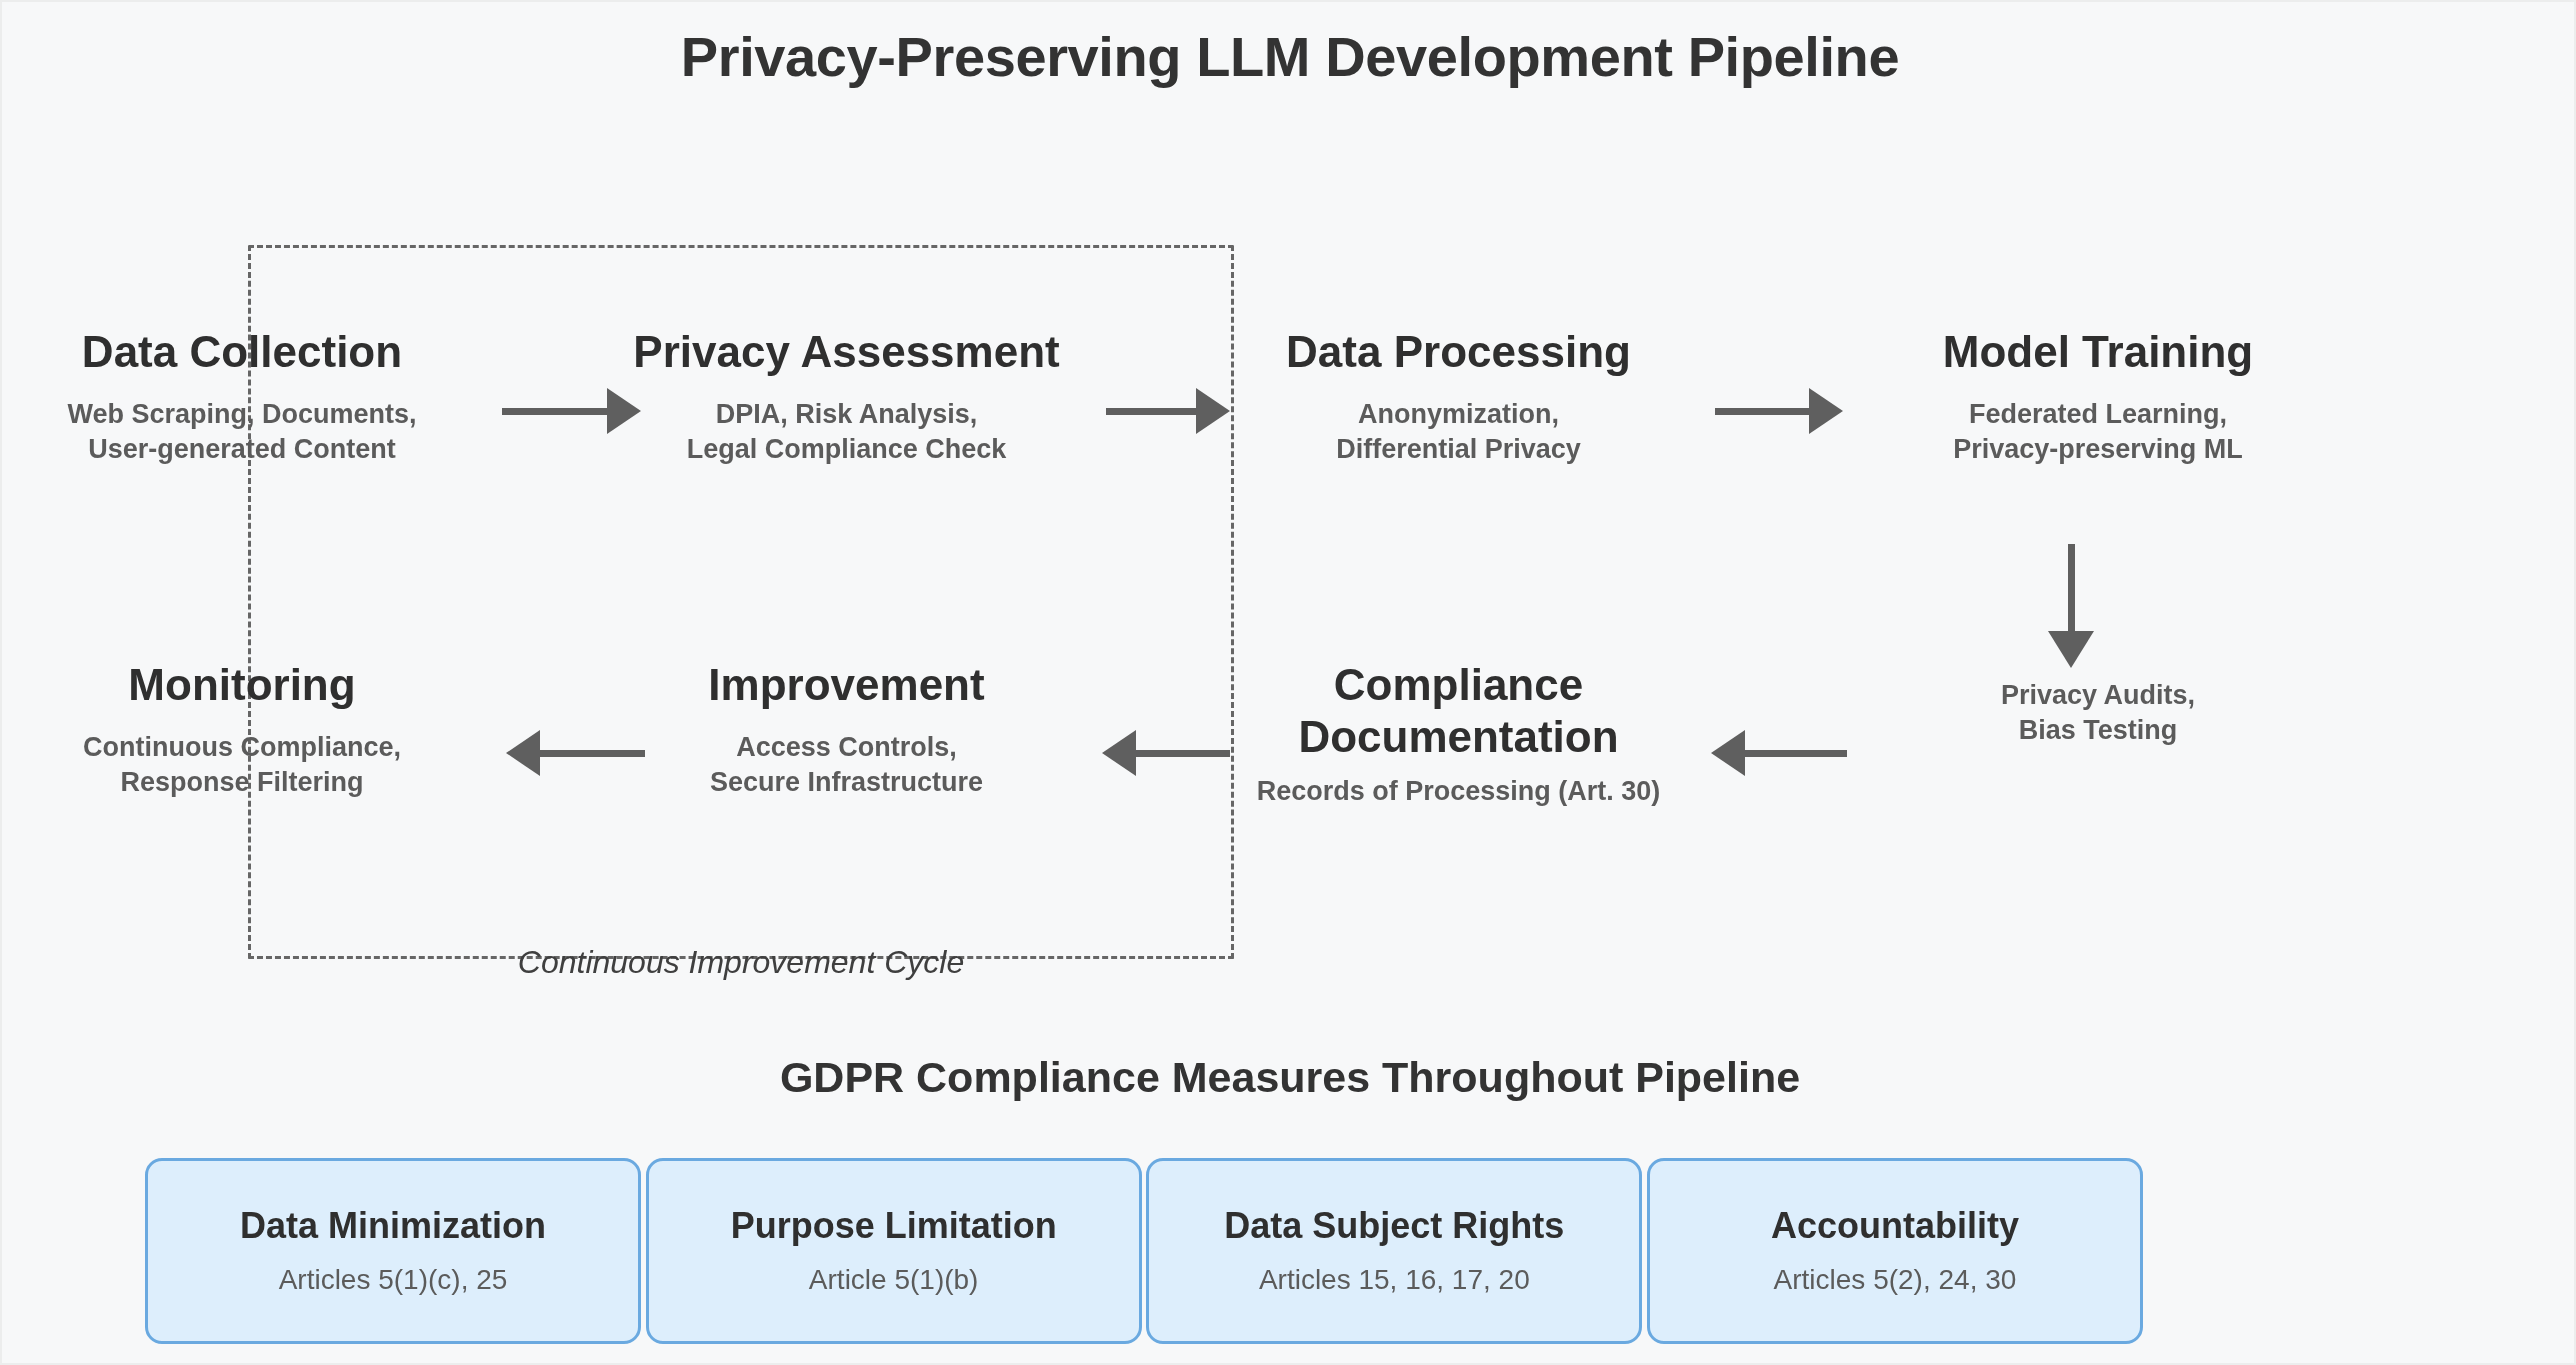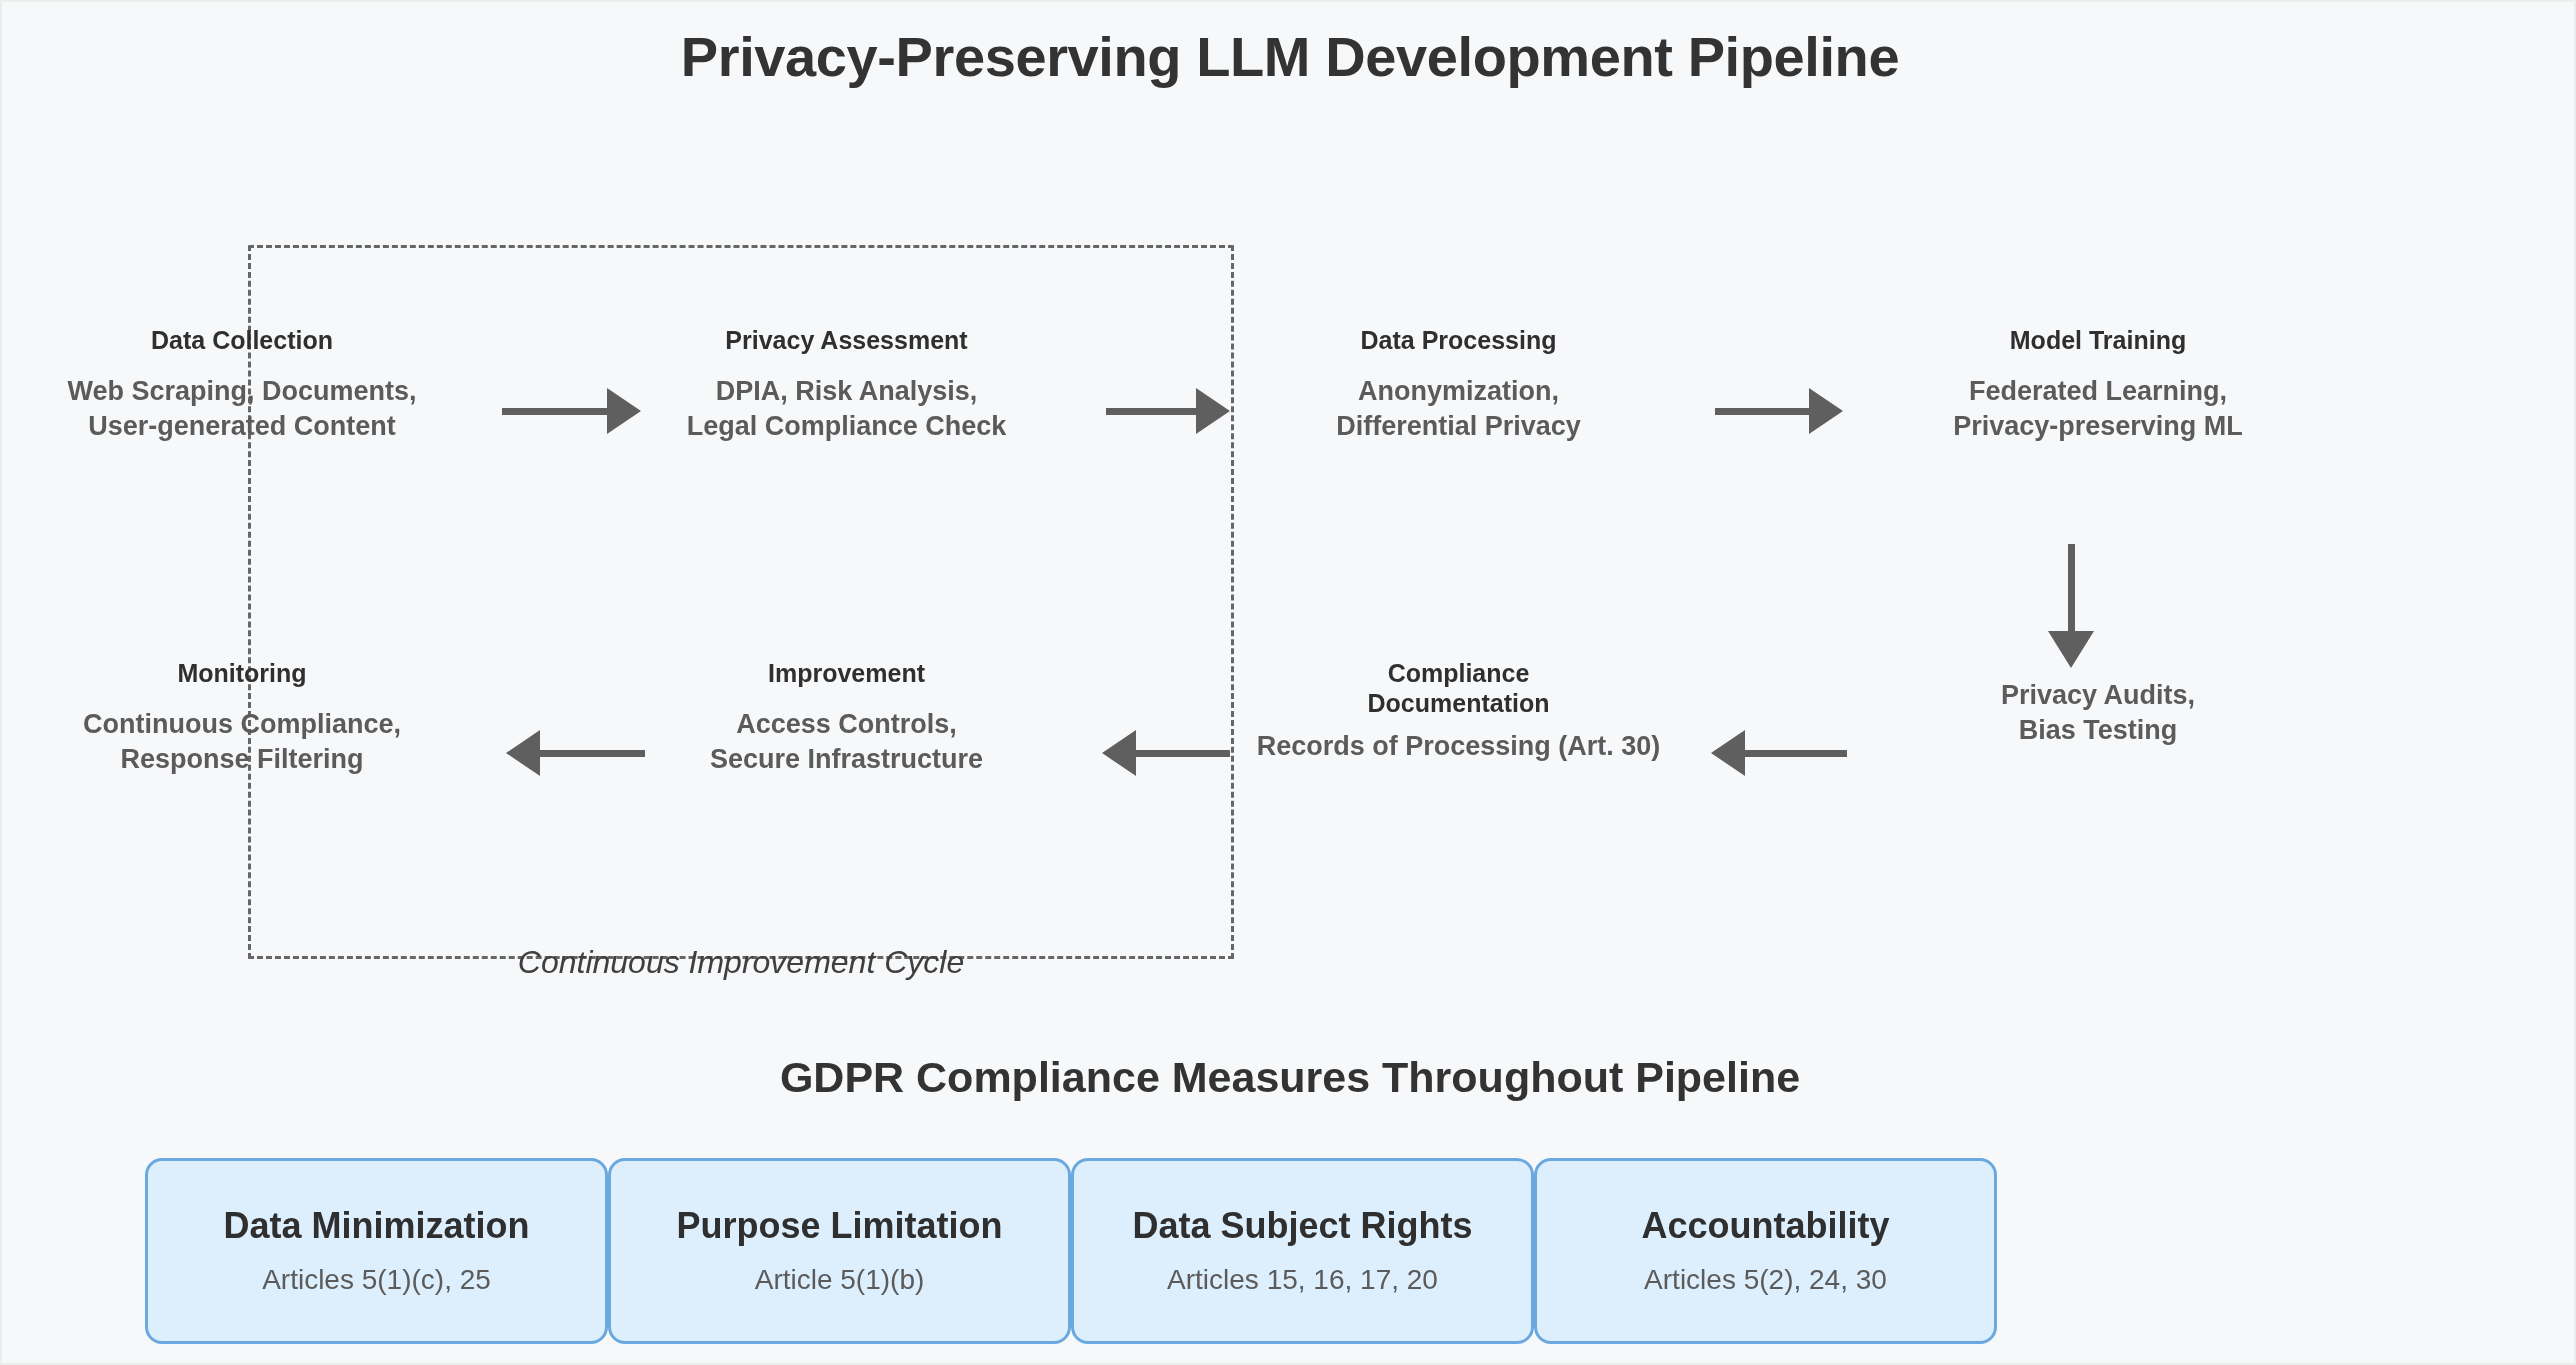--- a/index.html
+++ b/index.html
@@ -50,21 +50,21 @@
     box-sizing: border-box;
     background: transparent;
   }
 
   
   .node {
     position: absolute;
     text-align: center;
   }
   .node-title {
-    font-size: 25px;
+    font-size: 44px;
     font-weight: bold;
     color: #2f2f2f;
     line-height: 1.18;
     white-space: pre-line;
   }
   .node-desc {
     margin-top: 18.6px;
     font-size: 27px;
     font-weight: bold;
     color: #5b5b5b;
@@ -148,21 +148,21 @@
     font-weight: bold;
     color: #333333;
     white-space: nowrap;
   }
 
   
   #gdpr-cards {
     position: absolute;
     left: 143px;
     top: 1156px;
-    width: 1852px;
+    width: 1998px;
     height: 186px;
     display: flex;
     justify-content: space-between;
     align-items: flex-start;
   }
   .gdpr-card {
     width: 496px;
     height: 186px;
     background: #ddeefc;
     border: 3.9px solid #6aa9e0;

